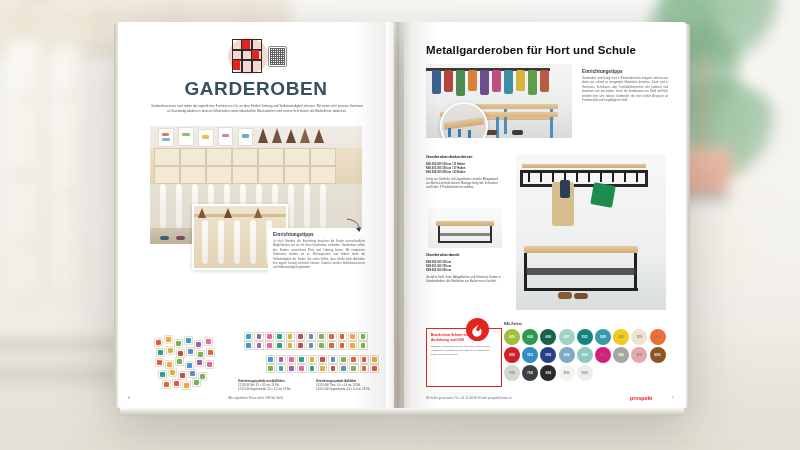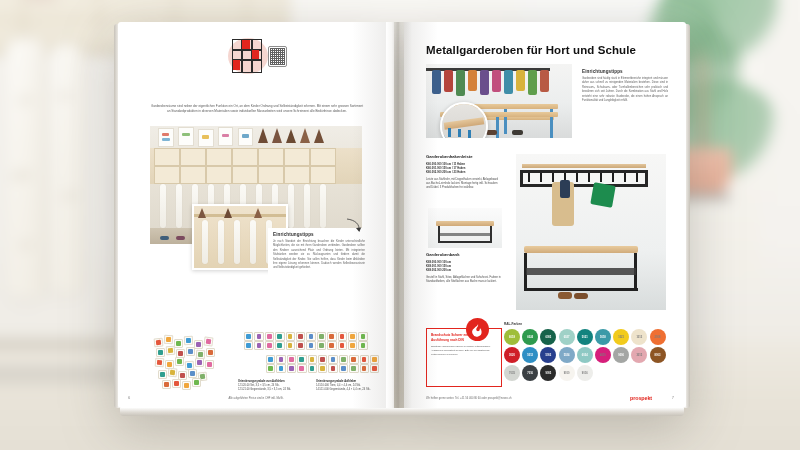--- a/index.html
+++ b/index.html
@@ -219,20 +219,21 @@
             <div class="fr" style="left:19px;top:0;width:0;height:32px;"></div>
             <div class="red" style="left:10px;top:1px;width:8px;height:9px;"></div>
             <div class="red" style="left:20px;top:11px;width:7px;height:9px;"></div>
             <div class="red" style="left:1px;top:21px;width:7px;height:10px;"></div>
           </div>
           <div class="qr">
               <div class="qg"></div>
             </div>
         </div>
 
+        <div class="lp-title">GARDEROBEN</div>
         <div class="lp-intro">Garderobenräume sind neben der eigentlichen Funktion ein Ort, an dem Kinder Ordnung und Selbstständigkeit erlernen. Mit einem sehr grossen Sortiment an Standardprodukten in diversen Materialien sowie individuellen Massarbeiten wird unsere Schreinerei alle Bedürfnisse abdecken.</div>
 
         <div class="photo main">
           <div class="cloak-wall"></div>
           <div class="cloak-top"></div>
 
           <div class="kidart" style="left:8px;top:2px;width:14px;height:17px;">
               <b style="left:3px;top:4px;width:7px;height:3px;background:#e07a6a;"></b>
               <b style="left:3px;top:9px;width:8px;height:3px;background:#7fb5d4;"></b>
             </div>

